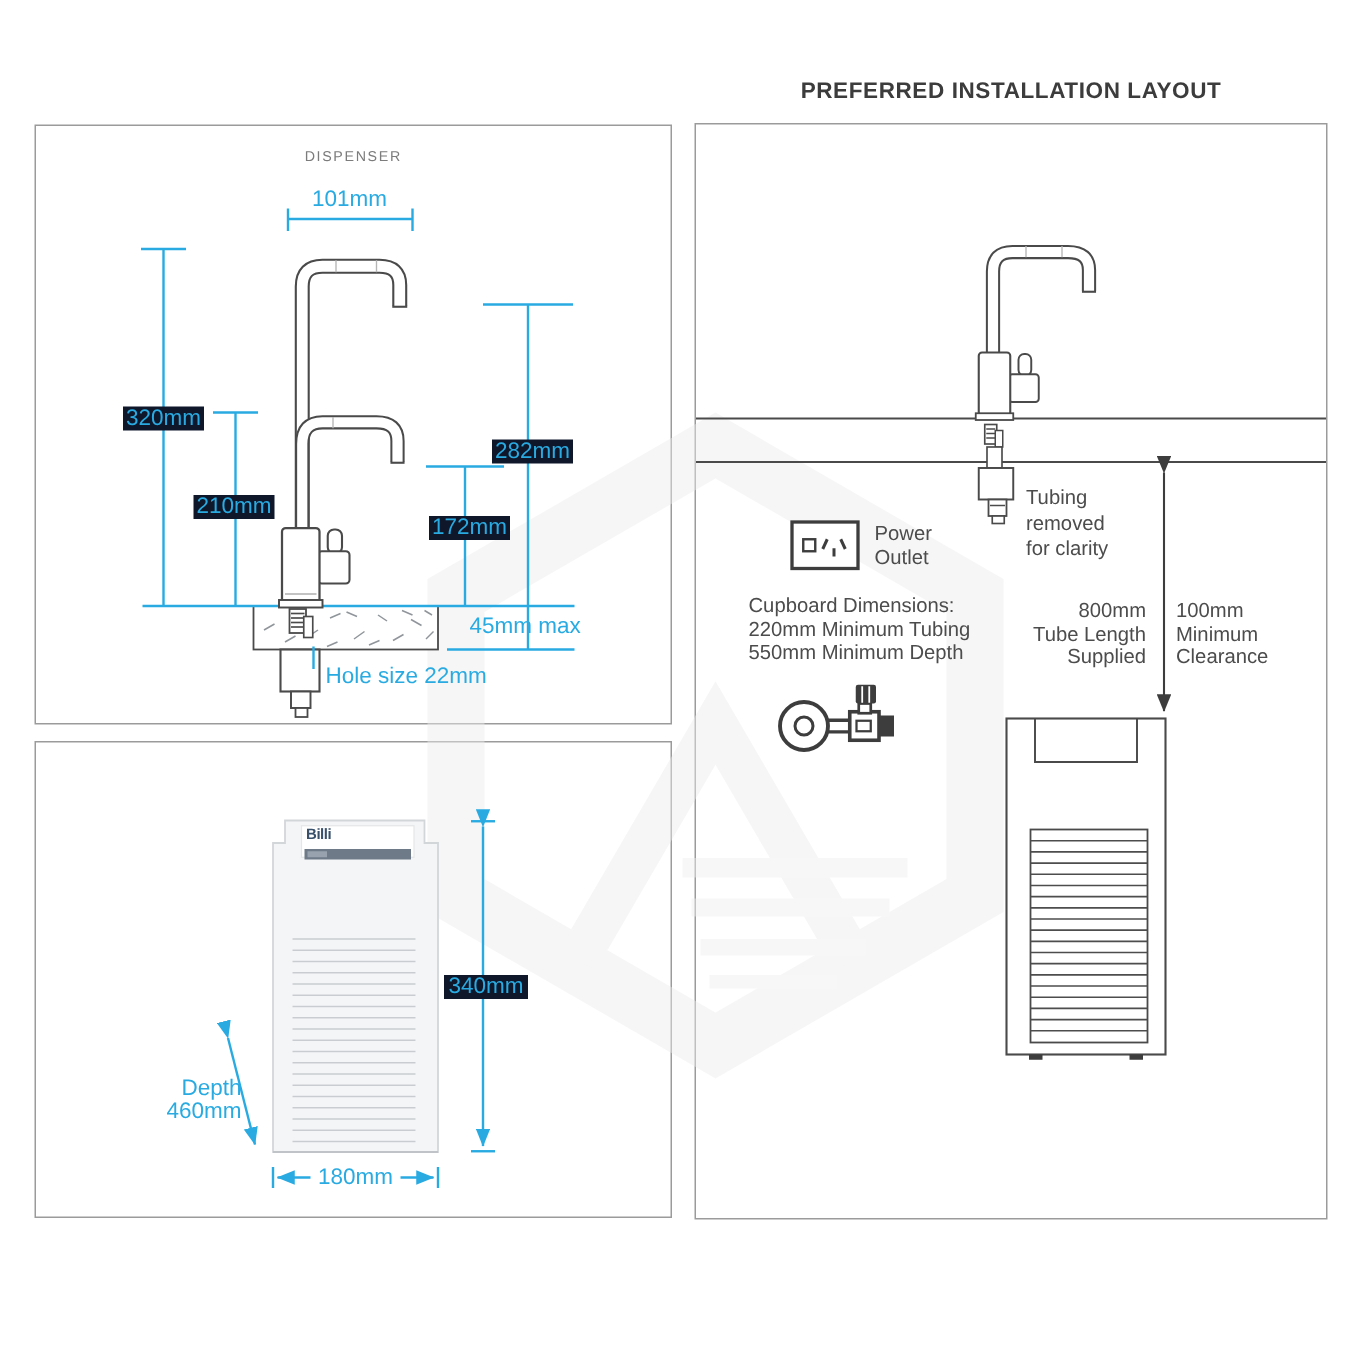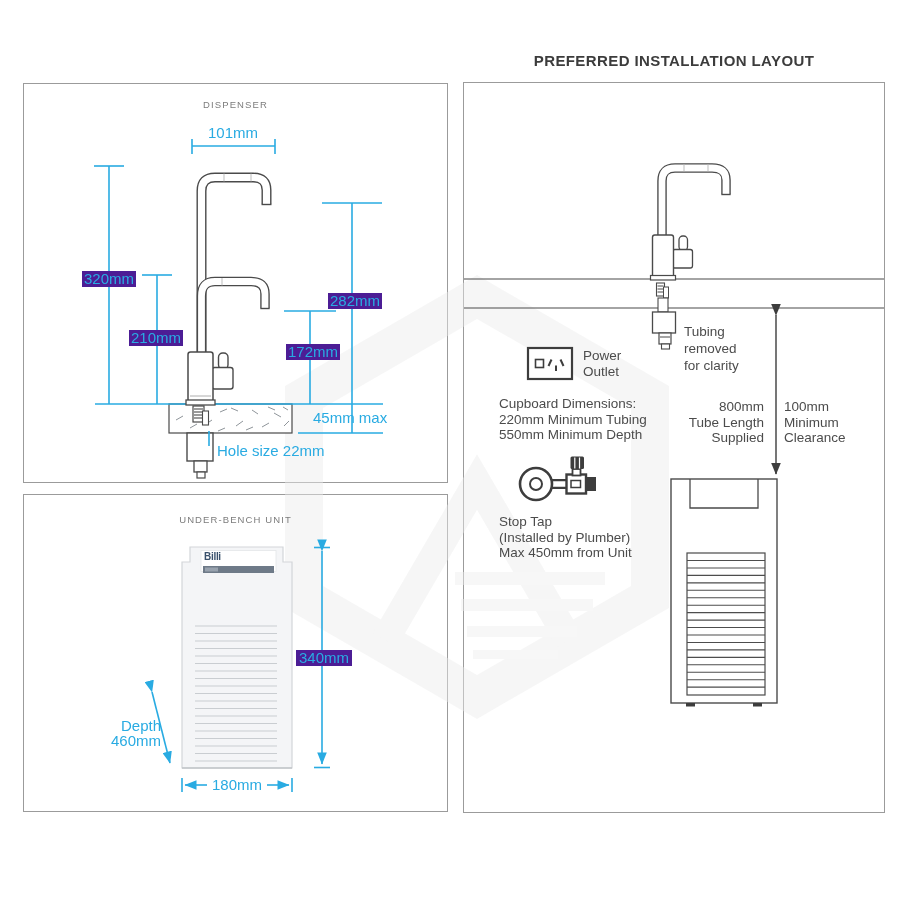--- a/index.html
+++ b/index.html
@@ -3,21 +3,21 @@
 <meta charset="utf-8">
 <style>
   html,body{margin:0;padding:0;background:#fff;}
   #stage{position:relative;width:900px;height:900px;background:#fff;overflow:hidden;
          font-family:"Liberation Sans",sans-serif;}
   .panel{position:absolute;border:1.5px solid #9b9b9b;background:#fff;box-sizing:border-box;}
   .hdr{position:absolute;font-size:15px;font-weight:bold;color:#3c3c3c;letter-spacing:.4px;
        text-align:center;white-space:nowrap;}
   .cap{position:absolute;font-size:9.5px;color:#7c7c7c;letter-spacing:1.1px;text-align:center;white-space:nowrap;}
   .dim{position:absolute;font-size:15px;color:#29abe2;white-space:nowrap;line-height:16px;}
-  .dim.bg{background:#4c1d95;padding:0 2px;}
+  .dim.bg{background:#0f172a;padding:0 2px;}
   .note{position:absolute;font-size:13.5px;color:#4c4c4c;line-height:15.6px;white-space:nowrap;}
   .ctr{text-align:center;}
   .rgt{text-align:right;}
   svg{position:absolute;left:0;top:0;}
   .brand{position:absolute;font-size:10px;font-weight:bold;color:#39506b;letter-spacing:-0.3px;}
 </style>
 </head>
 <body>
 
 <div id="stage">
@@ -243,21 +243,20 @@
 
     <div class="cap" style="left:23px;top:99px;width:425px;">DISPENSER</div>
     <div class="dim ctr" style="left:206px;top:125px;width:54px;">101mm</div>
     <div class="dim bg ctr" style="left:82px;top:271px;width:50px;">320mm</div>
     <div class="dim bg ctr" style="left:129px;top:330px;width:50px;">210mm</div>
     <div class="dim bg ctr" style="left:328px;top:293px;width:50px;">282mm</div>
     <div class="dim bg ctr" style="left:286px;top:344px;width:50px;">172mm</div>
     <div class="dim" style="left:313px;top:410px;">45mm max</div>
     <div class="dim" style="left:217px;top:443px;">Hole size 22mm</div>
 
-    <div class="cap" style="left:23px;top:514px;width:425px;">UNDER-BENCH UNIT</div>
     <div class="brand" style="left:204px;top:551px;">Billi</div>
     <div class="dim bg ctr" style="left:296px;top:650px;width:52px;">340mm</div>
     <div class="dim rgt" style="left:95px;top:719px;width:66px;line-height:14.5px;">
       <div>Depth</div>
       <div>460mm</div>
     </div>
     <div class="dim ctr" style="left:210px;top:777px;width:54px;">180mm</div>
 
     <div class="note" style="left:684px;top:323px;line-height:17px;">
       <div>Tubing</div>
@@ -266,25 +265,20 @@
     </div>
     <div class="note" style="left:583px;top:348px;">
       <div>Power</div>
       <div>Outlet</div>
     </div>
     <div class="note" style="left:499px;top:396px;">
       <div>Cupboard Dimensions:</div>
       <div>220mm Minimum Tubing</div>
       <div>550mm Minimum Depth</div>
     </div>
-    <div class="note" style="left:499px;top:514px;">
-      <div>Stop Tap</div>
-      <div>(Installed by Plumber)</div>
-      <div>Max 450mm from Unit</div>
-    </div>
     <div class="note rgt" style="left:660px;top:399px;width:104px;">
       <div>800mm</div>
       <div>Tube Length</div>
       <div>Supplied</div>
     </div>
     <div class="note" style="left:784px;top:399px;">
       <div>100mm</div>
       <div>Minimum</div>
       <div>Clearance</div>
     </div>

